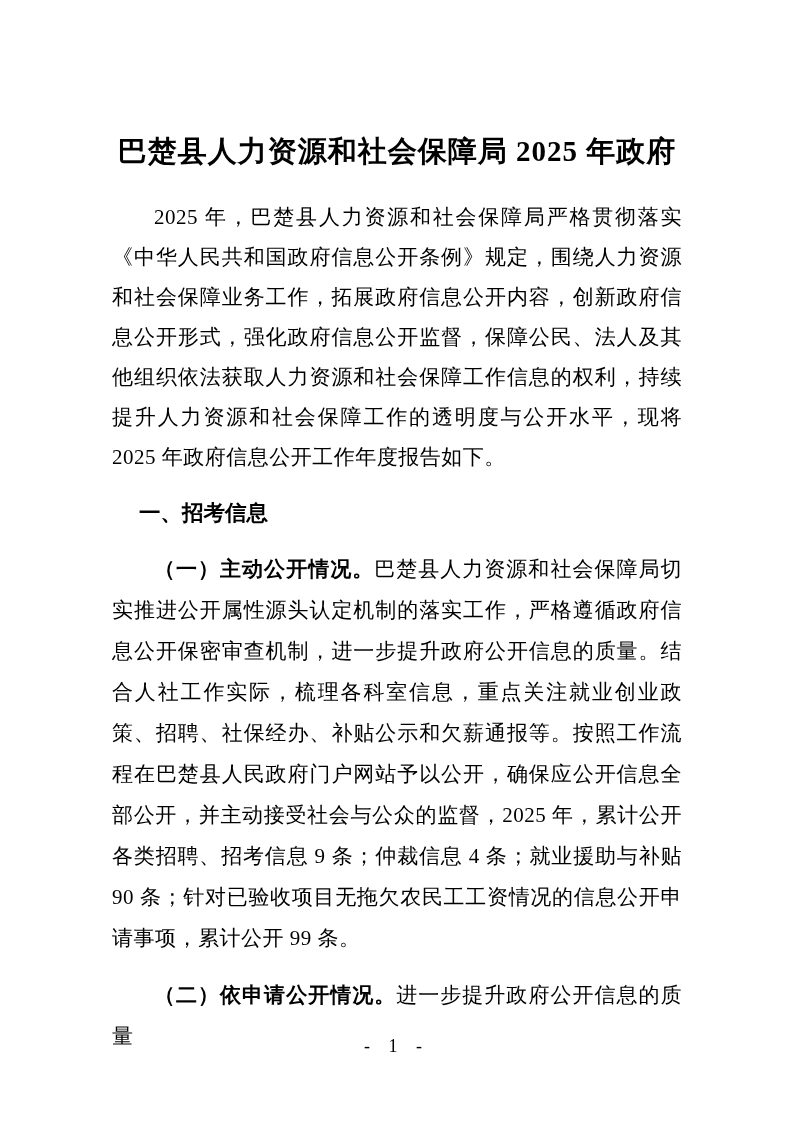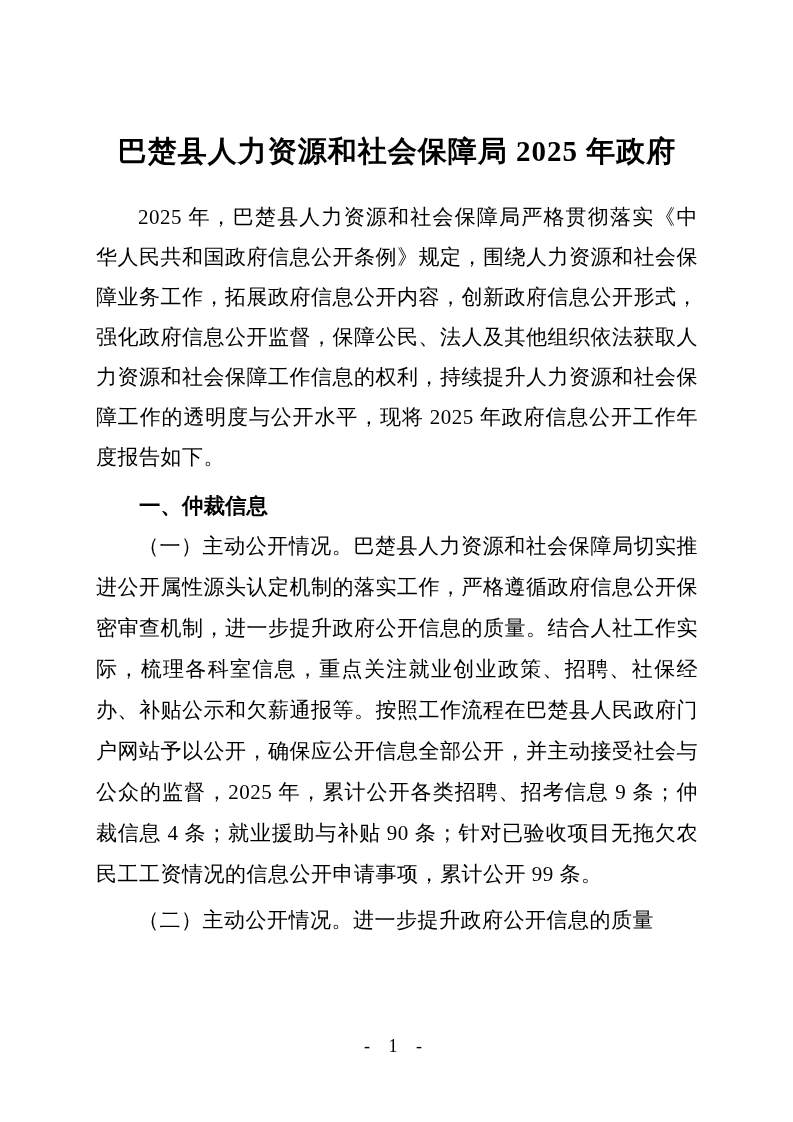--- a/index.html
+++ b/index.html
@@ -33,21 +33,21 @@
     font-size: 29px;
     line-height: 46px;
     font-family: "Liberation Serif", "DejaVu Serif", serif;
     letter-spacing: 1px;
   }
   .body-text {
     font-size: 21px;
     line-height: 40px;
     text-align: justify;
     text-justify: inter-ideograph;
-    margin: 0;
+    margin: 16px;
     text-indent: 2em;
     letter-spacing: 0.5px;
   }
   .intro {
     margin-top: 23px;
   }
   .heading {
     font-family: "Liberation Sans", "DejaVu Sans", sans-serif;
     font-weight: 700;
     font-size: 21.5px;
@@ -55,21 +55,21 @@
     margin: 9px 0 0 0;
     text-indent: 2em;
   }
   .section {
     line-height: 41px;
   }
   .section-2 {
     margin-top: 5px;
   }
   .lead {
-    font-weight: normal;
+    font-weight: bold;
     font-family: "Liberation Serif", "DejaVu Serif", serif;
   }
   .footer {
     position: absolute;
     left: 0;
     right: 0;
     top: 1036px;
     text-align: center;
     font-size: 18px;
     letter-spacing: 7px;
@@ -81,22 +81,22 @@
 
 <div class="page">
   <div class="content">
 
     <div class="doc-title">
       <div>巴楚县人力资源和社会保障局 2025 年政府</div>
     </div>
 
     <p class="body-text intro">2025 年，巴楚县人力资源和社会保障局严格贯彻落实《中华人民共和国政府信息公开条例》规定，围绕人力资源和社会保障业务工作，拓展政府信息公开内容，创新政府信息公开形式，强化政府信息公开监督，保障公民、法人及其他组织依法获取人力资源和社会保障工作信息的权利，持续提升人力资源和社会保障工作的透明度与公开水平，现将 2025 年政府信息公开工作年度报告如下。</p>
 
-    <p class="heading">一、仲裁信息</p>
+    <p class="heading">一、招考信息</p>
 
     <p class="body-text section"><span class="lead">（一）主动公开情况。</span><span>巴楚县人力资源和社会保障局切实推进公开属性源头认定机制的落实工作，严格遵循政府信息公开保密审查机制，进一步提升政府公开信息的质量。结合人社工作实际，梳理各科室信息，重点关注就业创业政策、招聘、社保经办、补贴公示和欠薪通报等。按照工作流程在巴楚县人民政府门户网站予以公开，确保应公开信息全部公开，并主动接受社会与公众的监督，2025 年，累计公开各类招聘、招考信息 9 条；仲裁信息 4 条；就业援助与补贴 90 条；针对已验收项目无拖欠农民工工资情况的信息公开申请事项，累计公开 99 条。</span></p>
 
-    <p class="body-text section section-2"><span class="lead">（二）主动公开情况。</span><span>进一步提升政府公开信息的质量</span></p>
+    <p class="body-text section section-2"><span class="lead">（二）依申请公开情况。</span><span>进一步提升政府公开信息的质量</span></p>
 
   </div>
 
   <div class="footer">- 1 -</div>
 </div>
 
 </body></html>

